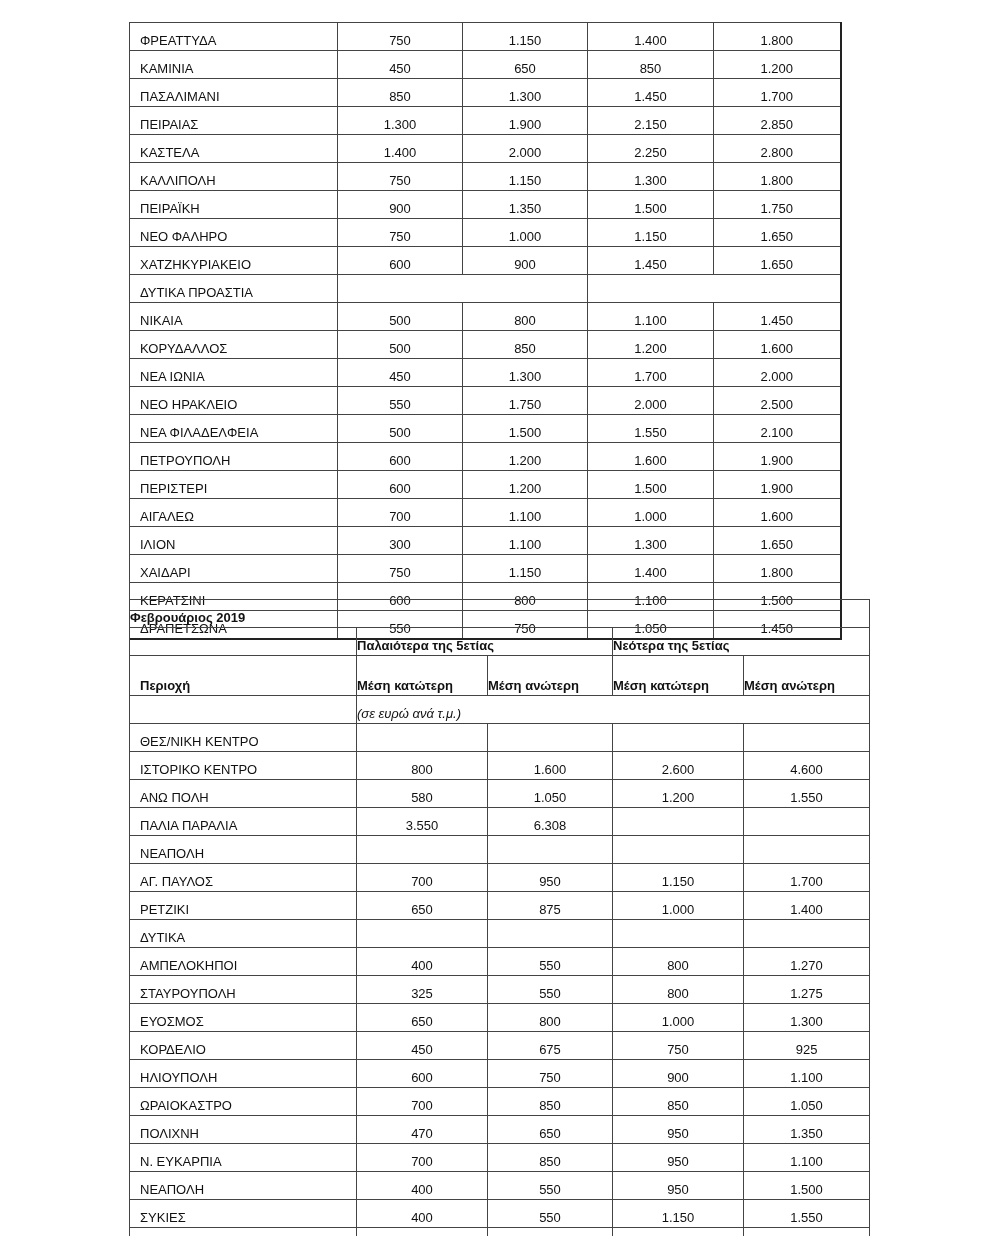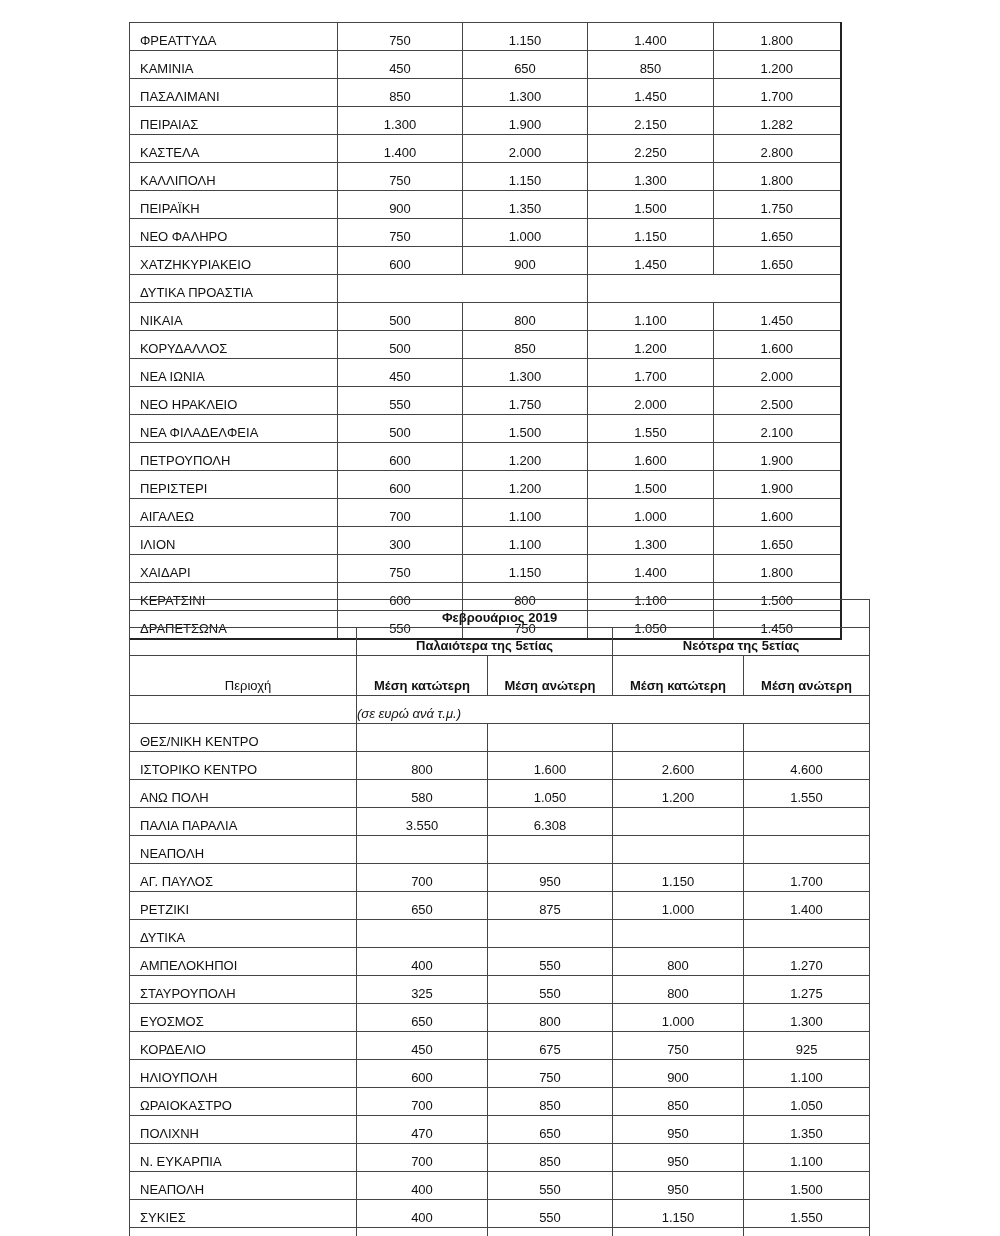--- a/index.html
+++ b/index.html
@@ -7,22 +7,22 @@
          font-family: "Liberation Sans", "DejaVu Sans", sans-serif; color: #111; }
   table { border-collapse: collapse; position: absolute; table-layout: fixed; }
   td { border: 1px solid #444; font-size: 13px; padding: 0; line-height: 1; vertical-align: bottom; }
   #t1 { left: 129px; top: 22px; width: 711px; border-right: 2px solid #222; border-bottom: 2px solid #222; }
   #t1 td { height: 24px; padding-bottom: 3px; }
   #t2 { left: 129px; top: 599px; width: 740px; }
   #t2 td { height: 24px; padding-bottom: 3px; }
   td.name { text-align: left; padding-left: 10px; margin-top: 10px; }
   td.num { text-align: center; }
   td.bold { font-weight: normal; }
-  td.hdr { font-weight: bold; text-align: center; }
-  td.hdr-left { font-weight: normal; text-align: center; padding-left: 10px; }
+  td.hdr { font-weight: bold; text-align: left; }
+  td.hdr-left { font-weight: bold; text-align: left; padding-left: 10px; }
   td.unit { font-style: italic; }
   #t2 tr.tall td { height: 36px; }
 </style>
 </head>
 <body>
 
 <table id="t1">
   <colgroup>
     <col style="width:208px">
       <col style="width:125px">
@@ -50,21 +50,21 @@
         <td class="num">850</td>
         <td class="num">1.300</td>
         <td class="num">1.450</td>
         <td class="num">1.700</td>
       </tr>
       <tr>
         <td class="name">ΠΕΙΡΑΙΑΣ</td>
         <td class="num">1.300</td>
         <td class="num">1.900</td>
         <td class="num">2.150</td>
-        <td class="num">1.282</td>
+        <td class="num">2.850</td>
       </tr>
       <tr>
         <td class="name">ΚΑΣΤΕΛΑ</td>
         <td class="num">1.400</td>
         <td class="num">2.000</td>
         <td class="num">2.250</td>
         <td class="num">2.800</td>
       </tr>
       <tr>
         <td class="name">ΚΑΛΛΙΠΟΛΗ</td>

